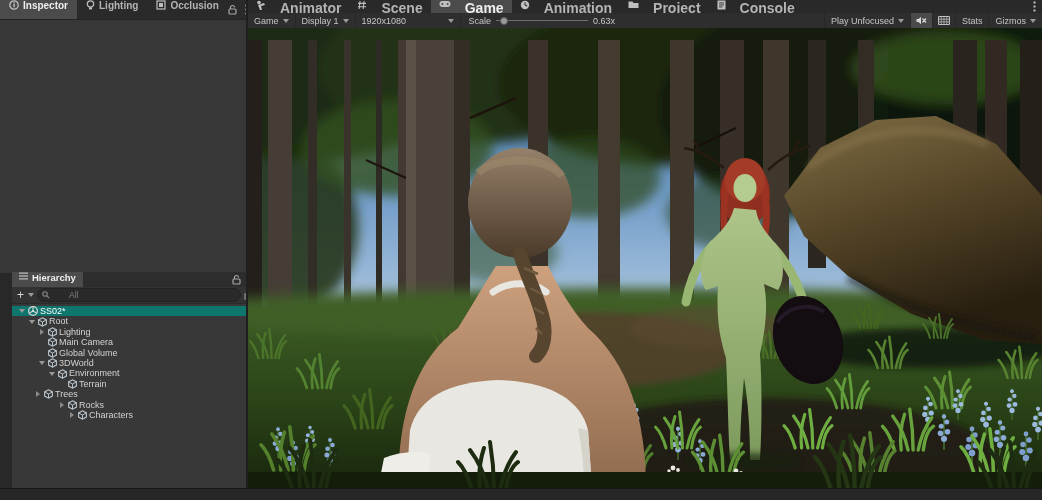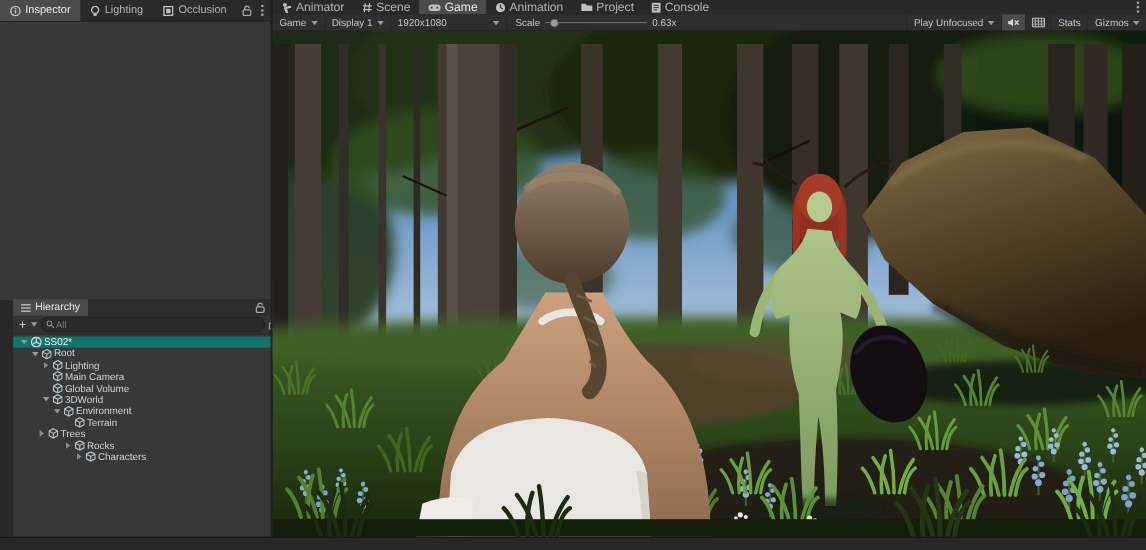--- a/index.html
+++ b/index.html
@@ -1,49 +1,49 @@
 <!DOCTYPE html>
 <html><head>
 <meta charset="utf-8">
 <style>
   html,body{margin:0;padding:0;width:1042px;height:500px;background:#282828;overflow:hidden;
     font-family:"Liberation Sans","DejaVu Sans",sans-serif;color:#c2c2c2;-webkit-font-smoothing:antialiased;}
   .abs{position:absolute;}
   
   .tabstrip{display:flex;align-items:stretch;background:#2a2a2a;}
-  .tab{display:flex;align-items:center;gap:4px;padding:0 9px;font-size:10px;color:#b4b4b4;white-space:nowrap;cursor:default;}
+  .tab{display:flex;align-items:flex-start;gap:4px;padding:0 9px;font-size:10px;color:#b4b4b4;white-space:nowrap;cursor:default;font-weight:bold;}
   .tab.active{background:#4b4b4b;color:#eeeeee;}
   .strip-right{margin-left:auto;display:flex;align-items:center;gap:8px;padding-right:6px;}
   .icon{display:inline-flex;align-items:center;justify-content:center;line-height:0;}
   .icon svg{display:block;}
   
   #inspector-panel{left:0;top:0;width:246px;height:272px;background:#373737;}
   #inspector-panel .tabstrip{height:19px;}
   #inspector-body{height:253px;background:#373737;border-top:1px solid #242424;}
   #hierarchy-panel{left:12px;top:272px;width:246px;height:216px;background:#383838;}
   #hierarchy-panel .tabstrip{height:15px;background:#2d2d2d;}
   #hierarchy-panel .tab{font-size:9.5px;padding:0 7px;}
   #hierarchy-toolbar{height:16px;display:flex;align-items:center;background:#333333;border-bottom:1px solid #2a2a2a;padding:0 4px;gap:3px;}
   .plus-btn{font-size:12px;color:#d8d8d8;line-height:10px;padding:0 1px;cursor:default;}
   .caret{width:0;height:0;border-left:3px solid transparent;border-right:3px solid transparent;border-top:4px solid #9a9a9a;display:inline-block;}
-  .search-wrap{flex:1;display:flex;align-items:center;background:#2a2a2a;border:1px solid #232323;border-radius:8px;height:12px;padding:0 4px;gap:1px;}
+  .search-wrap{flex:1;display:flex;align-items:center;background:#2a2a2a;border:1px solid #232323;border-radius:8px;height:12px;padding:0 4px;gap:19px;}
   .search-wrap input{flex:1;background:transparent;border:none;outline:none;color:#cccccc;font-size:8.5px;padding:0;height:10px;font-family:inherit;}
   .search-wrap input::placeholder{color:#7e7e7e;}
   #hierarchy-tree{padding-top:2px;font-size:9px;color:#d2d2d2;}
   .trow{display:flex;align-items:center;height:10.4px;line-height:10.4px;gap:2px;position:relative;cursor:default;}
   .trow.selected{background:#0f766e;color:#ffffff;}
   .arrow{width:8px;display:inline-flex;justify-content:center;}
   .arrow.open::before{content:"";width:0;height:0;border-left:3.5px solid transparent;border-right:3.5px solid transparent;border-top:4.5px solid #989898;}
   .arrow.closed::before{content:"";width:0;height:0;border-top:3.5px solid transparent;border-bottom:3.5px solid transparent;border-left:4.5px solid #8a8a8a;}
   .row-kebab{position:absolute;right:4px;top:0;}
   
   #v-divider{left:246px;top:0;width:2px;height:488px;background:#1f1f1f;}
   
   #game-tabstrip{left:248px;top:0;width:794px;height:13px;background:#292929;}
-  #game-tabstrip .tab{font-size:11px;padding:0 8px;gap:3px;}
+  #game-tabstrip .tab{font-size:14px;padding:0 8px;gap:14px;}
   #game-toolbar{left:248px;top:13px;width:794px;height:15px;background:#2e2e2e;border-bottom:1px solid #1d1d1d;display:flex;align-items:center;font-size:9px;color:#c6c6c6;}
   .tb-btn{display:flex;align-items:center;gap:4px;height:100%;padding:0 6px;border-right:1px solid #272727;cursor:default;white-space:nowrap;}
   .tb-btn.icon-btn{padding:0 5px;}
   .tb-btn.active-btn{background:#4a4a4a;}
   .tb-right{margin-left:auto;display:flex;align-items:center;height:100%;}
   .tb-right .tb-btn{border-right:none;border-left:1px solid #272727;}
   #scale-group{display:flex;align-items:center;gap:5px;padding:0 8px;}
   #scale-track{width:92px;height:1px;background:#6e6e6e;position:relative;}
   #scale-handle{position:absolute;left:4px;top:-3.5px;width:8px;height:8px;border-radius:50%;background:#9b9b9b;border:1px solid #5a5a5a;box-sizing:border-box;}
   #viewport{left:248px;top:28px;width:794px;height:460px;background:#1b1b1b;}

